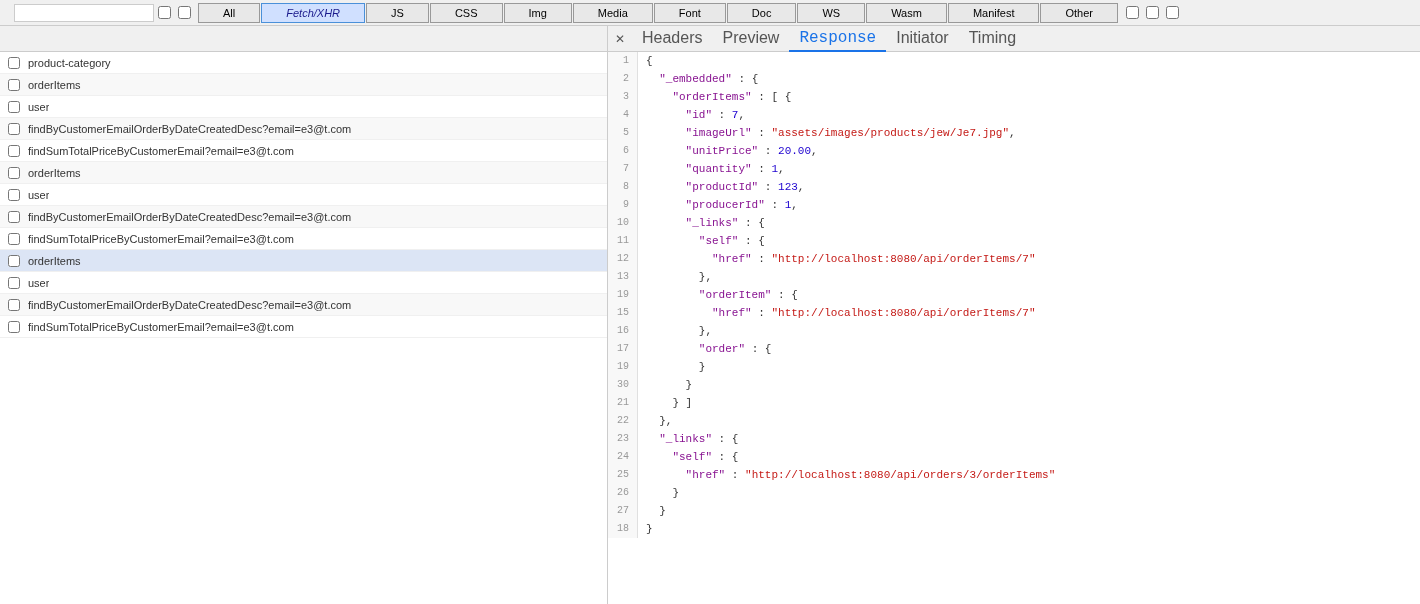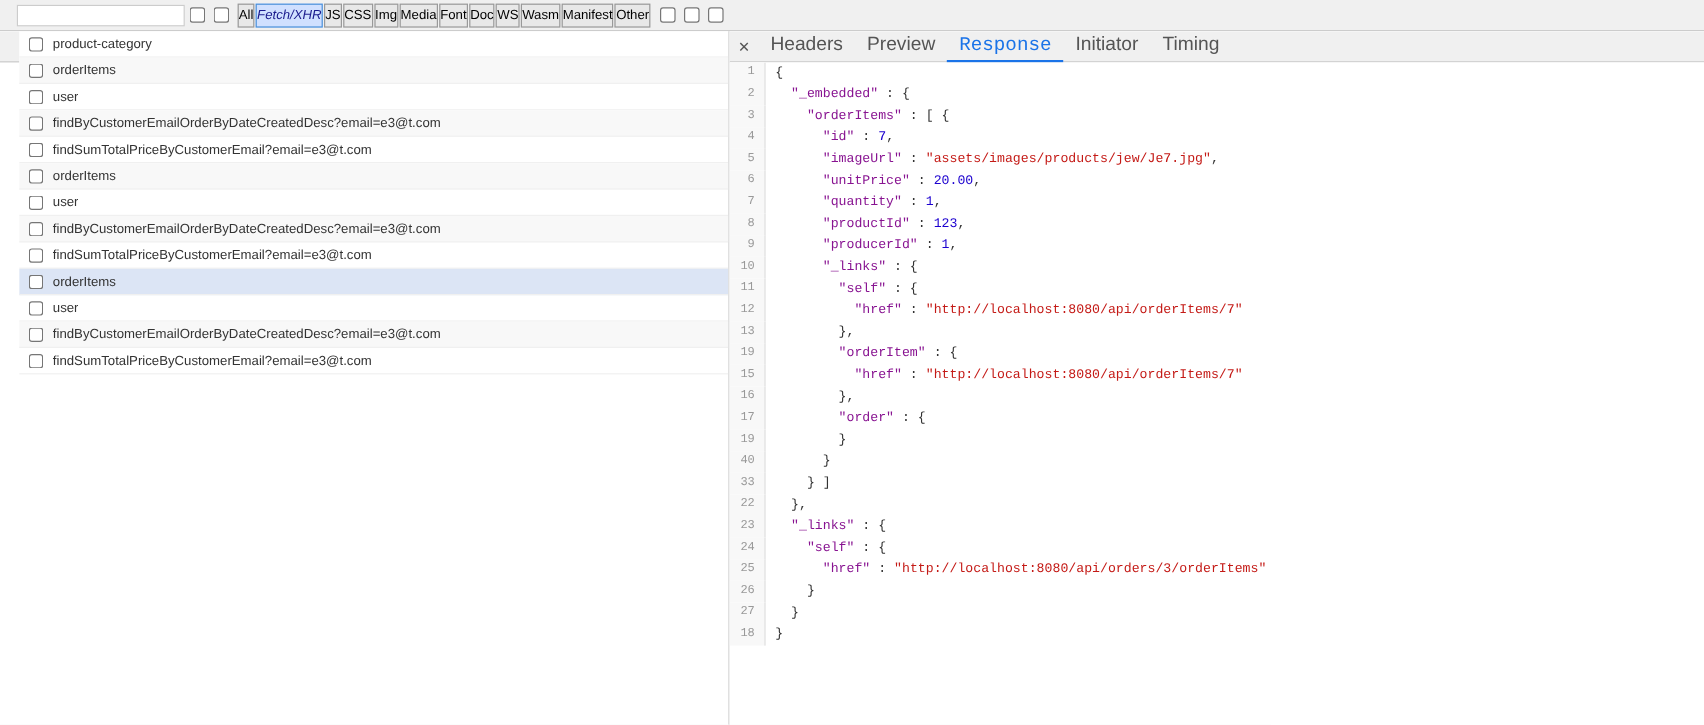--- a/index.html
+++ b/index.html
@@ -36,21 +36,21 @@
       border: 1px solid #ccc;
       padding: 0 4px;
       background: white;
     }
     .toolbar-checkbox-group {
       display: flex;
       align-items: center;
       gap: 3px;
     }
     .filter-btn {
-      padding: 1px 0;
+      padding: 1px 24px;
       font-size: 11px;
       border: 1px solid #999;
       background: #e8e8e8;
       cursor: pointer;
       height: 20px;
     }
     .filter-btn.active {
       background: #d0e0ff;
       border-color: #4a90d9;
       color: #1a1a8c;
@@ -66,21 +66,21 @@
     .main {
       display: flex;
       height: calc(604px - 26px);
     }
 
     
     .left-panel {
       width: 608px;
       border-right: 1px solid #ccc;
       display: flex;
-      flex-direction: row;
+      flex-direction: column;
       background: white;
       overflow: hidden;
     }
     .list-header {
       display: flex;
       align-items: center;
       background: #f0f0f0;
       border-bottom: 1px solid #ccc;
       padding: 4px 8px;
       height: 26px;
@@ -383,25 +383,25 @@
         </div>
         <div class="code-line">
           <div class="line-number">17</div>
           <div class="line-content">        <span class="json-key">"order"</span> : {</div>
         </div>
         <div class="code-line">
           <div class="line-number">19</div>
           <div class="line-content">        }</div>
         </div>
         <div class="code-line">
-          <div class="line-number">40</div>
+          <div class="line-number">30</div>
           <div class="line-content">      }</div>
         </div>
         <div class="code-line">
-          <div class="line-number">33</div>
+          <div class="line-number">21</div>
           <div class="line-content">    } ]</div>
         </div>
         <div class="code-line">
           <div class="line-number">22</div>
           <div class="line-content">  },</div>
         </div>
         <div class="code-line">
           <div class="line-number">23</div>
           <div class="line-content">  <span class="json-key">"_links"</span> : {</div>
         </div>

